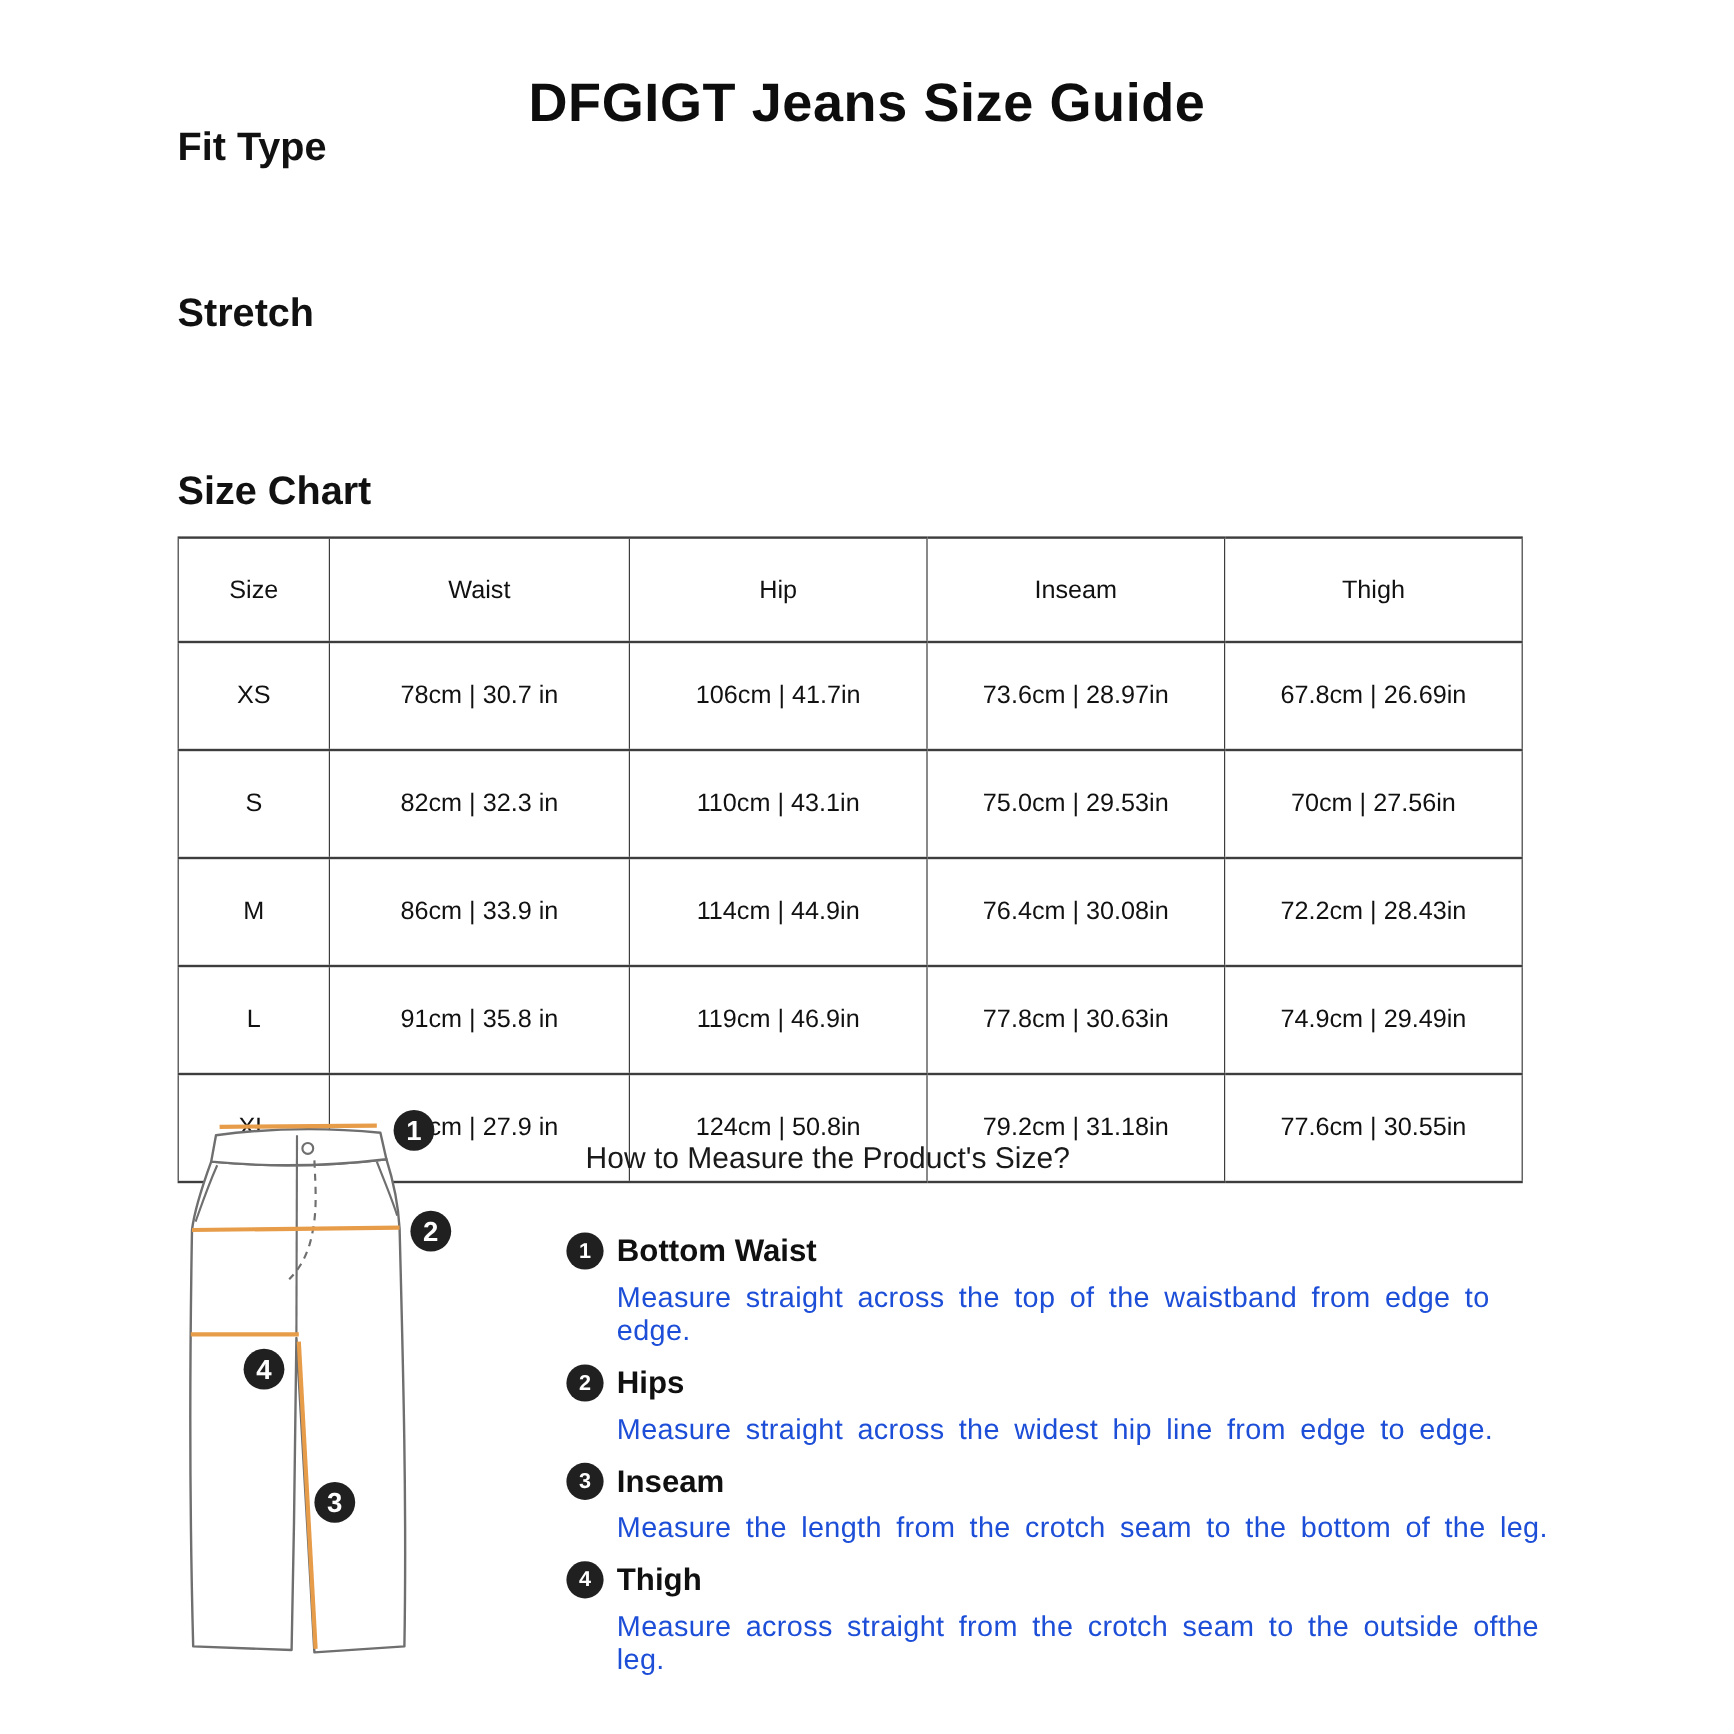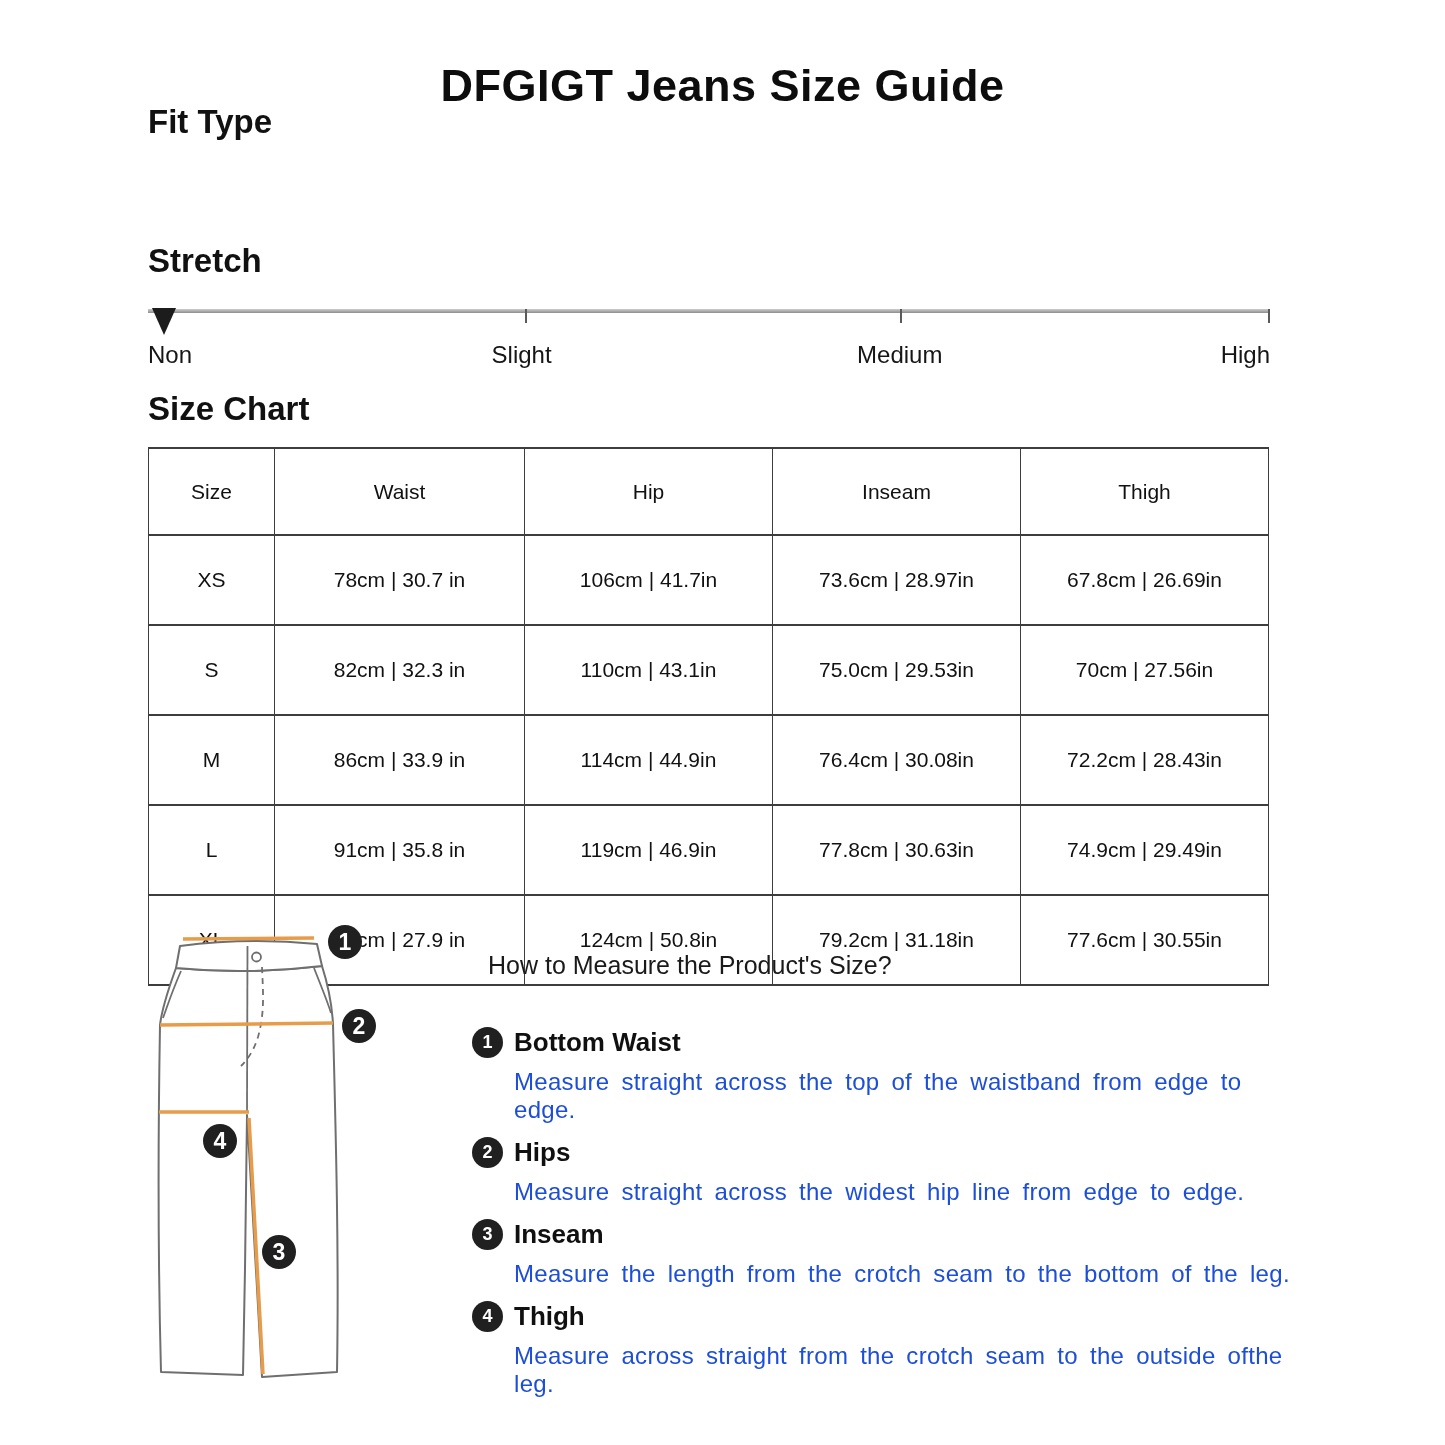--- a/index.html
+++ b/index.html
@@ -54,31 +54,20 @@
 
 <div class="page">
 
   <div class="page-title">DFGIGT Jeans Size Guide</div>
 
   <div class="section-heading" id="fit-heading">Fit Type</div>
 
 
   <div class="section-heading" id="stretch-heading">Stretch</div>
 
-  <div class="slider" id="stretch-slider">
-    <div class="track"></div>
-    <span class="tick" style="left:33.6%"></span>
-    <span class="tick" style="left:67%"></span>
-    <span class="tick" style="left:calc(100% - 2px)"></span>
-    <span class="marker" style="left:1.4%"></span>
-    <span class="slider-label" style="left:0">Non</span>
-    <span class="slider-label lab-center" style="left:33.3%">Slight</span>
-    <span class="slider-label lab-center" style="left:67%">Medium</span>
-    <span class="slider-label lab-right">High</span>
-  </div>
 
   <div class="section-heading" id="chart-heading">Size Chart</div>
 
   <table class="size-chart">
     <colgroup>
       <col style="width:126px">
         <col style="width:250px">
         <col style="width:248px">
         <col style="width:248px">
         <col style="width:248px">

